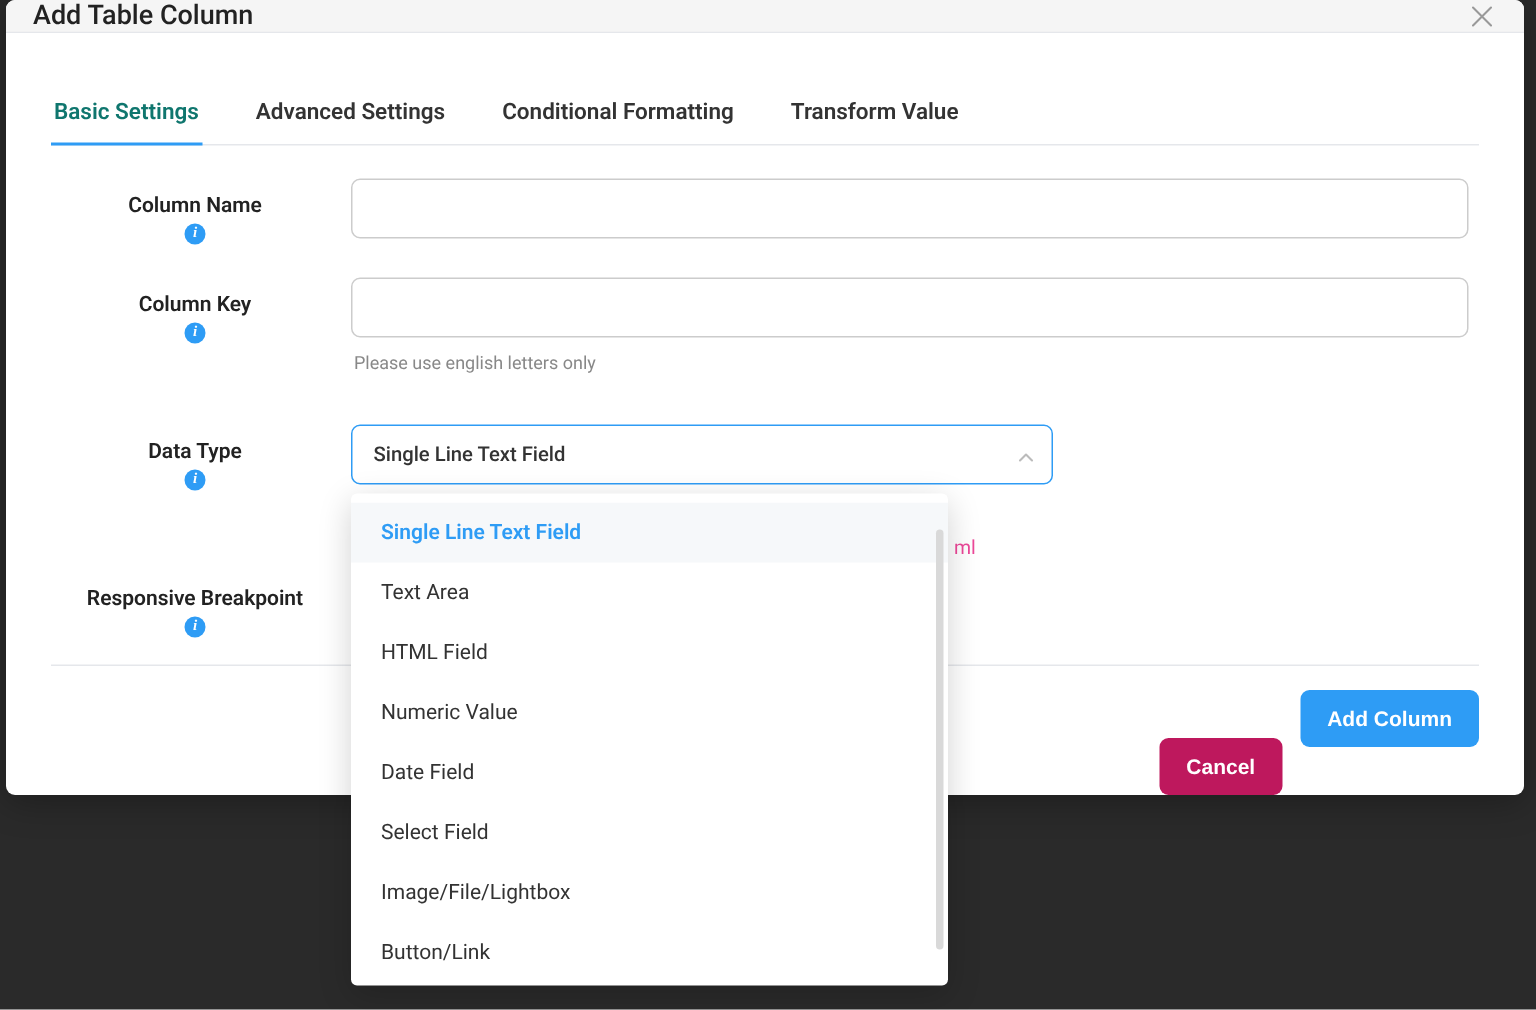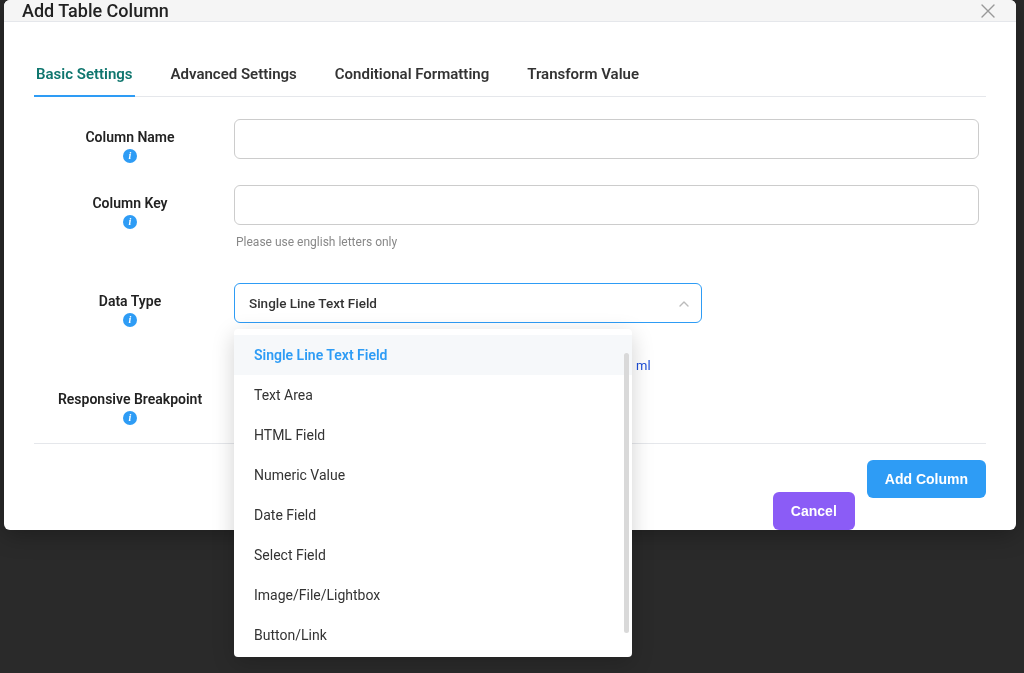--- a/index.html
+++ b/index.html
@@ -109,21 +109,21 @@
     outline: none;
   }
   .helper-text {
     font-size: 12px;
     color: #888;
     margin-top: 10px;
     margin-left: 2px;
   }
   .helper-side {
     font-size: 13px;
-    color: #1d4ed8;
+    color: #ec4899;
     margin-top: 48px;
     margin-left: 2px;
     position: absolute;
     left: 630px;
     top: 288px;
   }
 
   .select-wrapper {
     width: 468px;
     position: relative;
@@ -202,21 +202,21 @@
   .btn {
     height: 38px;
     padding: 0 18px;
     border: none;
     border-radius: 6px;
     font-size: 14px;
     font-weight: 600;
     cursor: pointer;
     color: #fff;
   }
-  .btn-cancel { background: #8b5cf6; margin-top: 32px; }
+  .btn-cancel { background: #be185d; margin-top: 32px; }
   .btn-primary { background: #2e9cf5; }
 </style>
 </head>
 <body>
 
 <div class="modal">
 
   <div class="modal-header">
     <div class="modal-title">Add Table Column</div>
     <div class="close-x">

